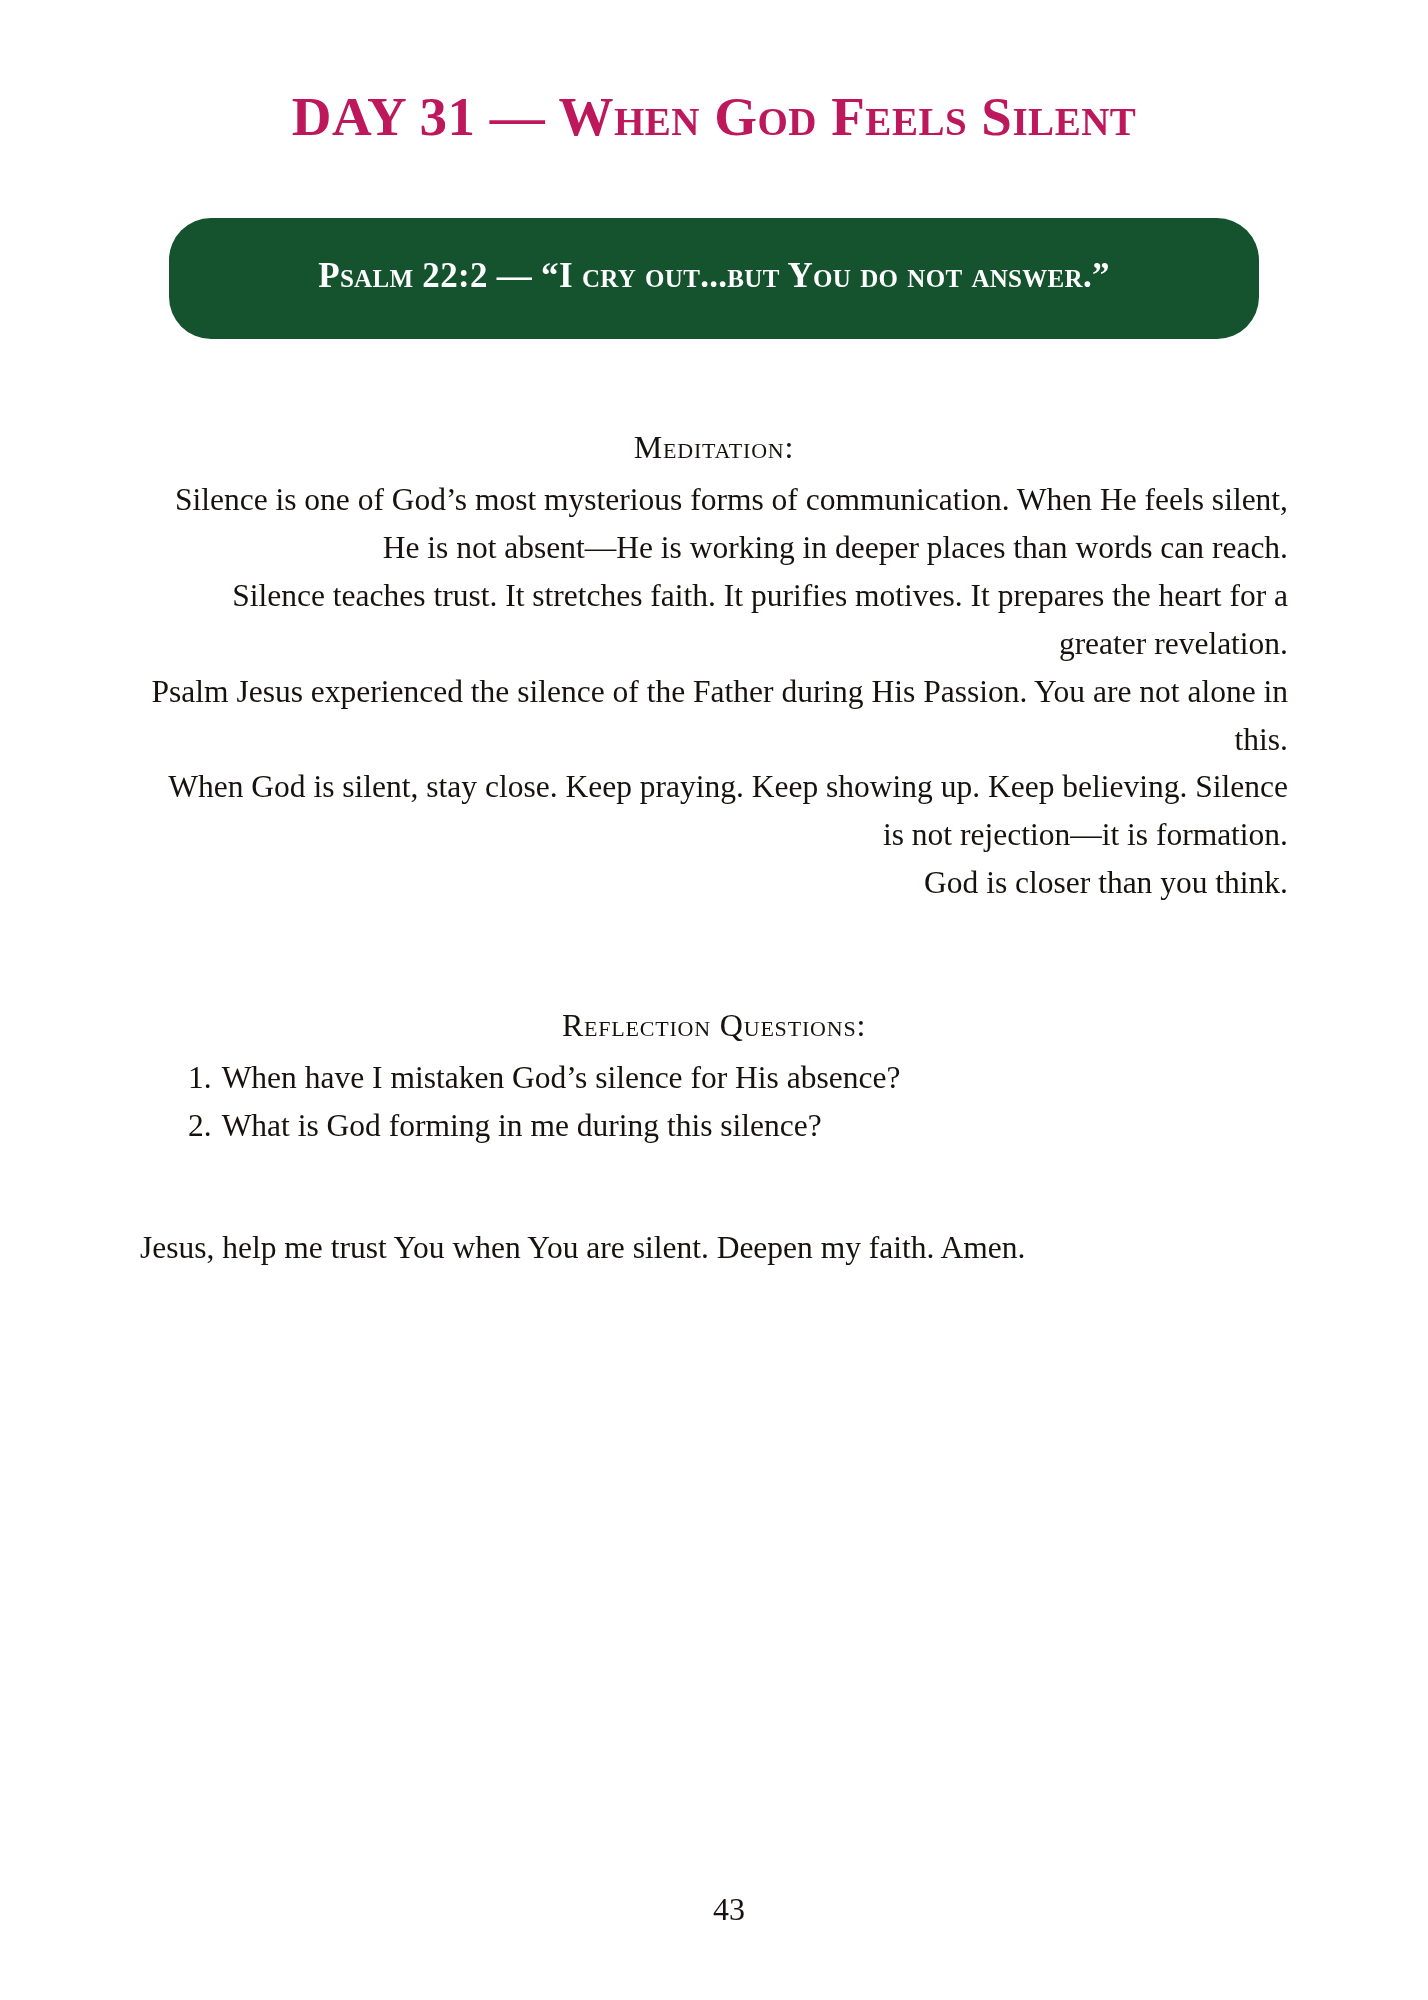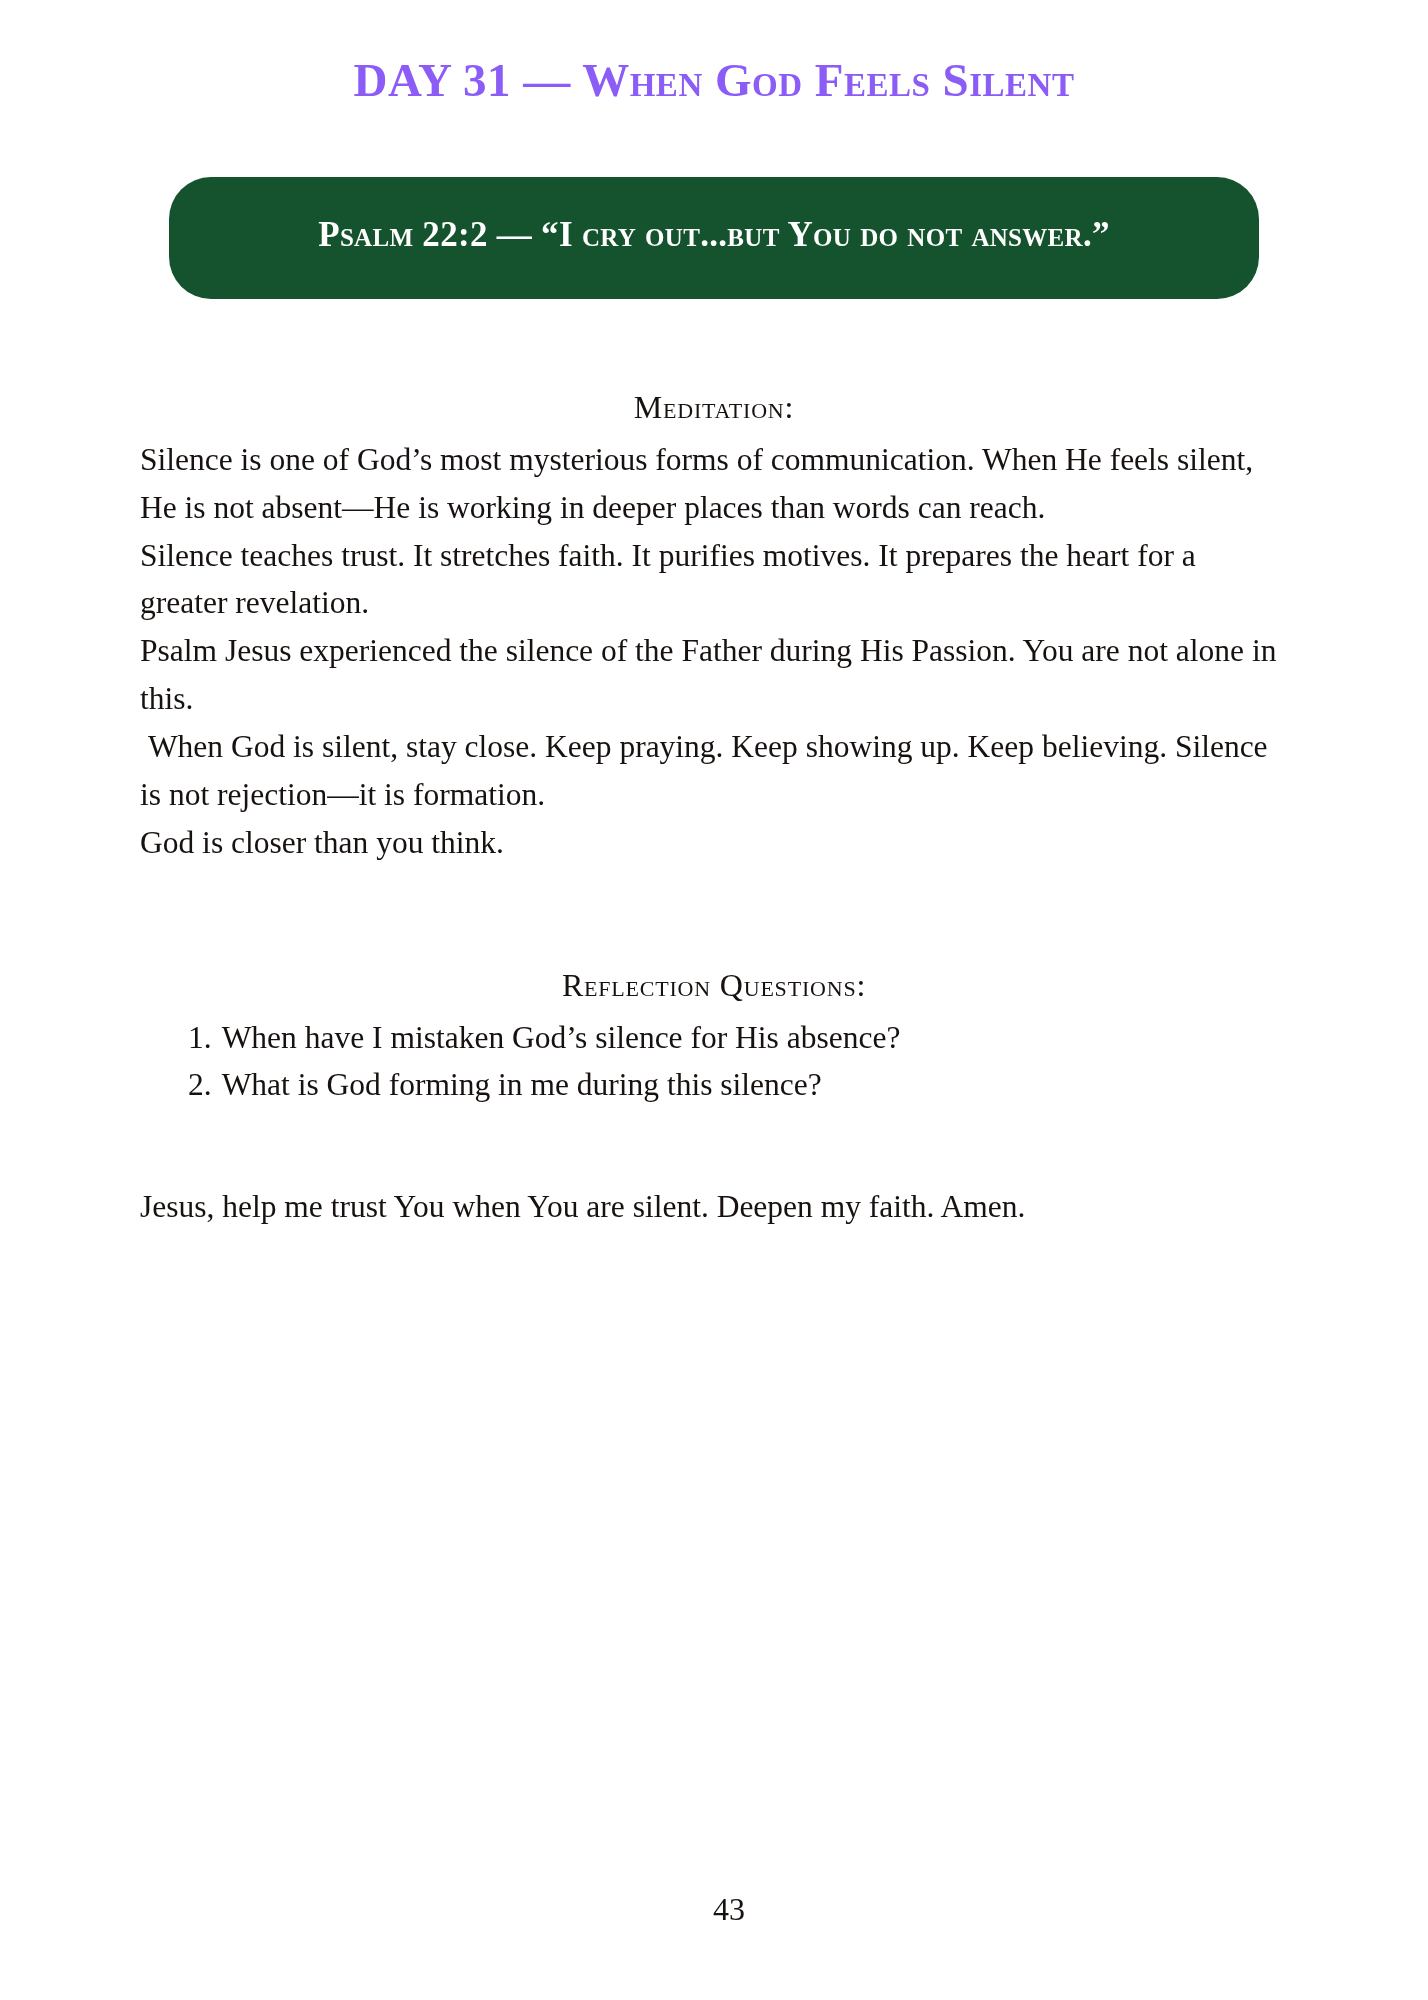--- a/index.html
+++ b/index.html
@@ -20,29 +20,29 @@
     position: relative;
     width: 1428px;
     height: 2000px;
     box-sizing: border-box;
     padding: 0 140px;
   }
 
   
   .page-title {
     margin: 0;
-    padding-top: 56px;
+    padding-top: 88px;
     text-align: center;
     font-family: "Liberation Serif", "DejaVu Serif", serif;
-    font-size: 47px;
+    font-size: 55px;
     font-weight: bold;
     font-variant: small-caps;
     letter-spacing: 0.5px;
     line-height: 1.05;
-    color: #8b5cf6;
+    color: #be185d;
     white-space: nowrap;
   }
 
   
   .verse-box-wrap {
     margin-top: 72px;
     display: flex;
     justify-content: center;
   }
   .verse-box {
@@ -80,20 +80,21 @@
   }
   .body-line {
     margin: 0;
     font-size: 31.5px;
     line-height: 1.52;
     color: #17120f;
     white-space: pre-wrap;
   }
   .para-block {
     margin: 0;
+    text-align: right;
   }
 
   .gap-lg { height: 96px; }
   .gap-md { height: 74px; }
 
   
   .q-list {
     margin: 0;
     padding: 0;
     list-style: none;

